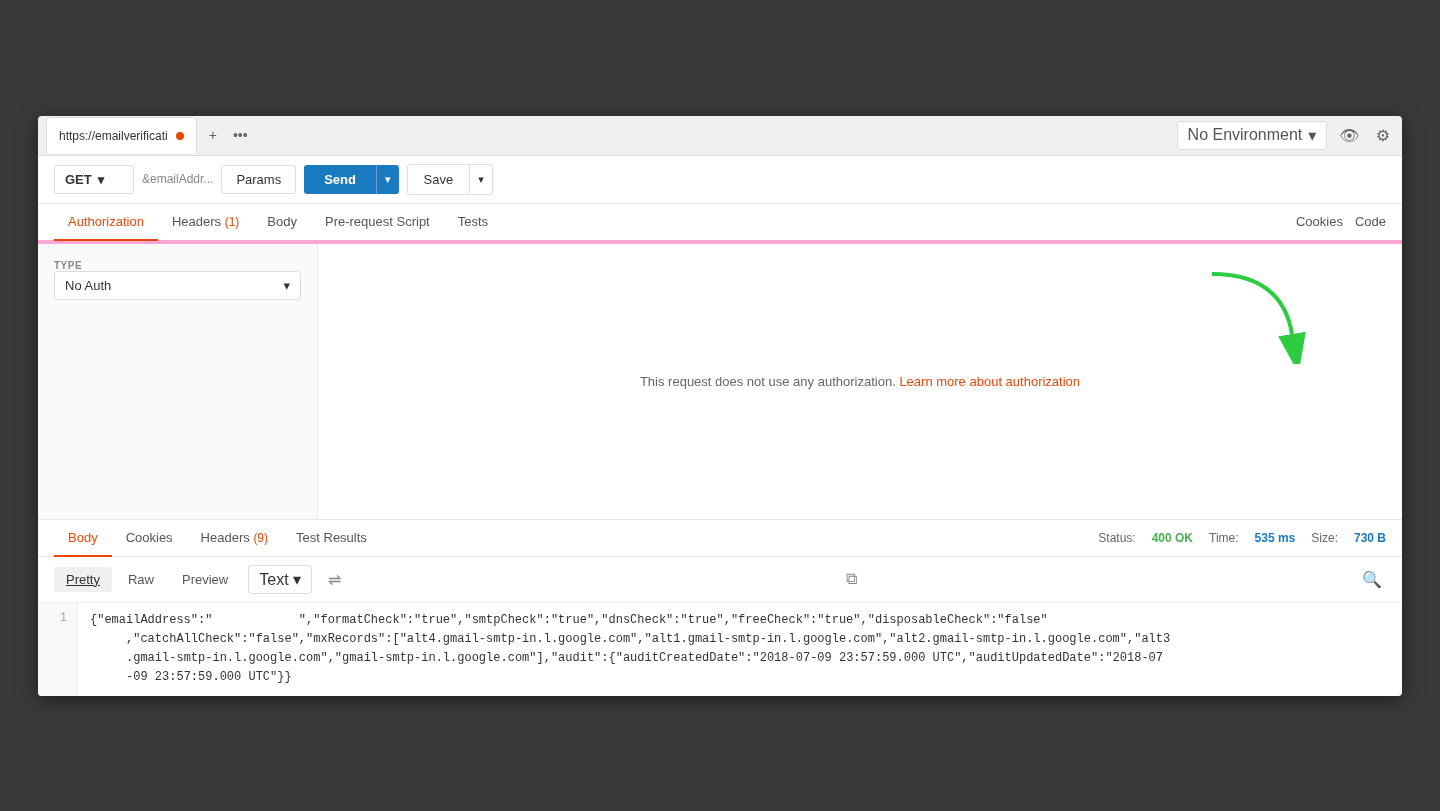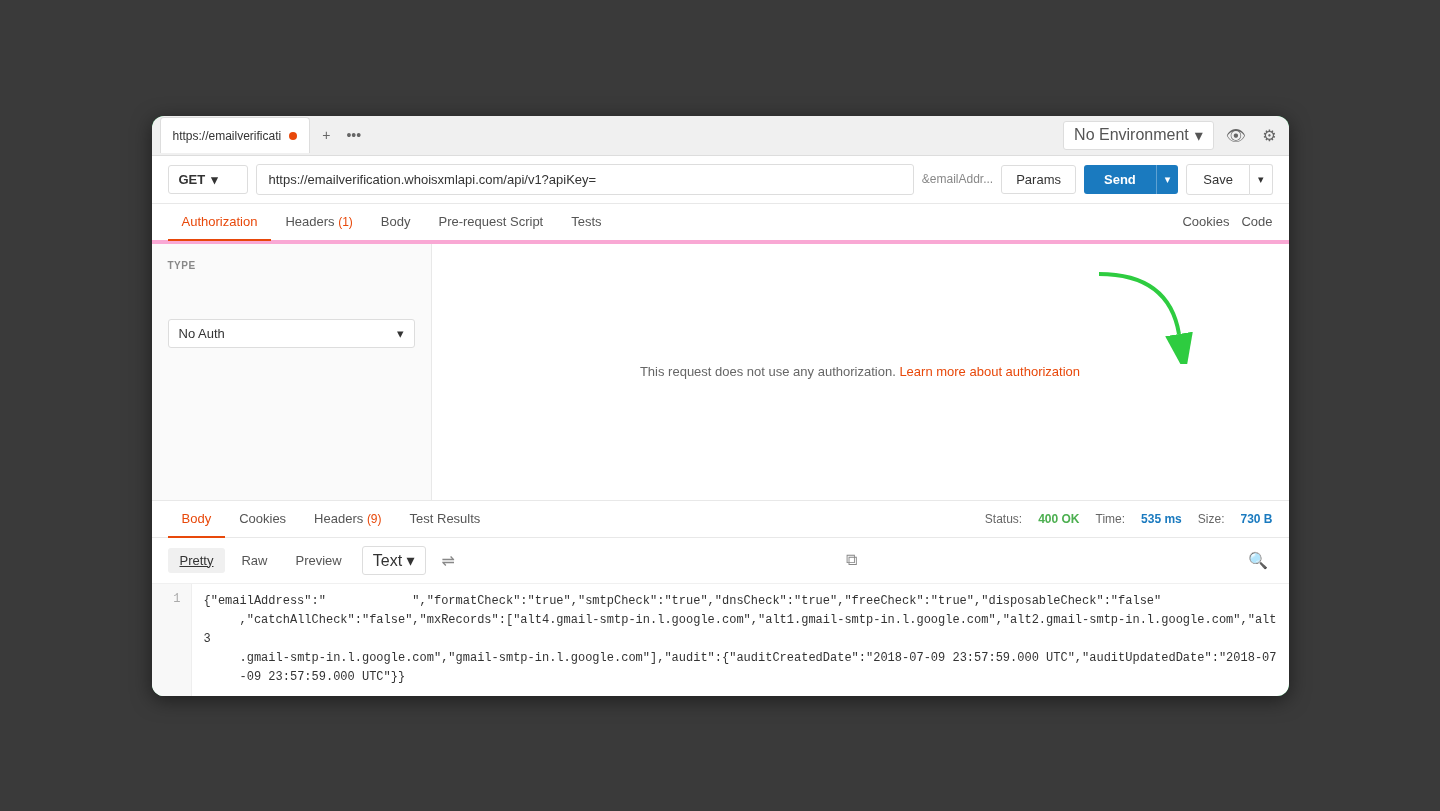--- a/index.html
+++ b/index.html
@@ -11,23 +11,23 @@
       justify-content: center;
       align-items: center;
       min-height: 100vh;
       width: 1440px;
       height: 811px;
       overflow: hidden;
     }
 
     .postman-window {
       background: #22c55e;
-      width: 1137px;
+      width: 1364px;
       min-height: 580px;
-      border-radius: 12px;
+      border-radius: 4px;
       overflow: hidden;
       box-shadow: 0 4px 20px rgba(0,0,0,0.5);
       display: flex;
       flex-direction: column;
     }
 
     
     .tab-bar {
       background: #f0f0f0;
       display: flex;
@@ -279,21 +279,20 @@
       border: 1px solid #ddd;
       background: #fff;
       padding: 6px 10px;
       border-radius: 3px;
       display: flex;
       align-items: center;
       justify-content: space-between;
       font-size: 13px;
       color: #333;
       cursor: pointer;
-      margin-top: 48px;
     }
 
     .auth-info {
       flex: 1;
       padding: 16px;
       display: flex;
       flex-direction: column;
       align-items: center;
       justify-content: center;
       min-height: 120px;
@@ -480,21 +479,20 @@
       <button class="env-icon-btn">👁</button>
       <button class="env-icon-btn">⚙</button>
     </div>
   </div>
 
   <div class="url-bar">
     <div class="method-dropdown">
       <span>GET</span>
       <span>▾</span>
     </div>
-    <input class="url-input" type="text" value="https://emailverification.whoisxmlapi.com/api/v1?apiKey=" style="">
     <span style="color:#888;font-size:12px;white-space:nowrap;">&amp;emailAddr...</span>
     <button class="params-btn">Params</button>
     <div class="send-btn-group">
       <button class="send-btn">Send</button>
       <button class="send-chevron">▾</button>
     </div>
     <div class="save-btn-group">
       <button class="save-btn">Save</button>
       <button class="save-chevron">▾</button>
     </div>

